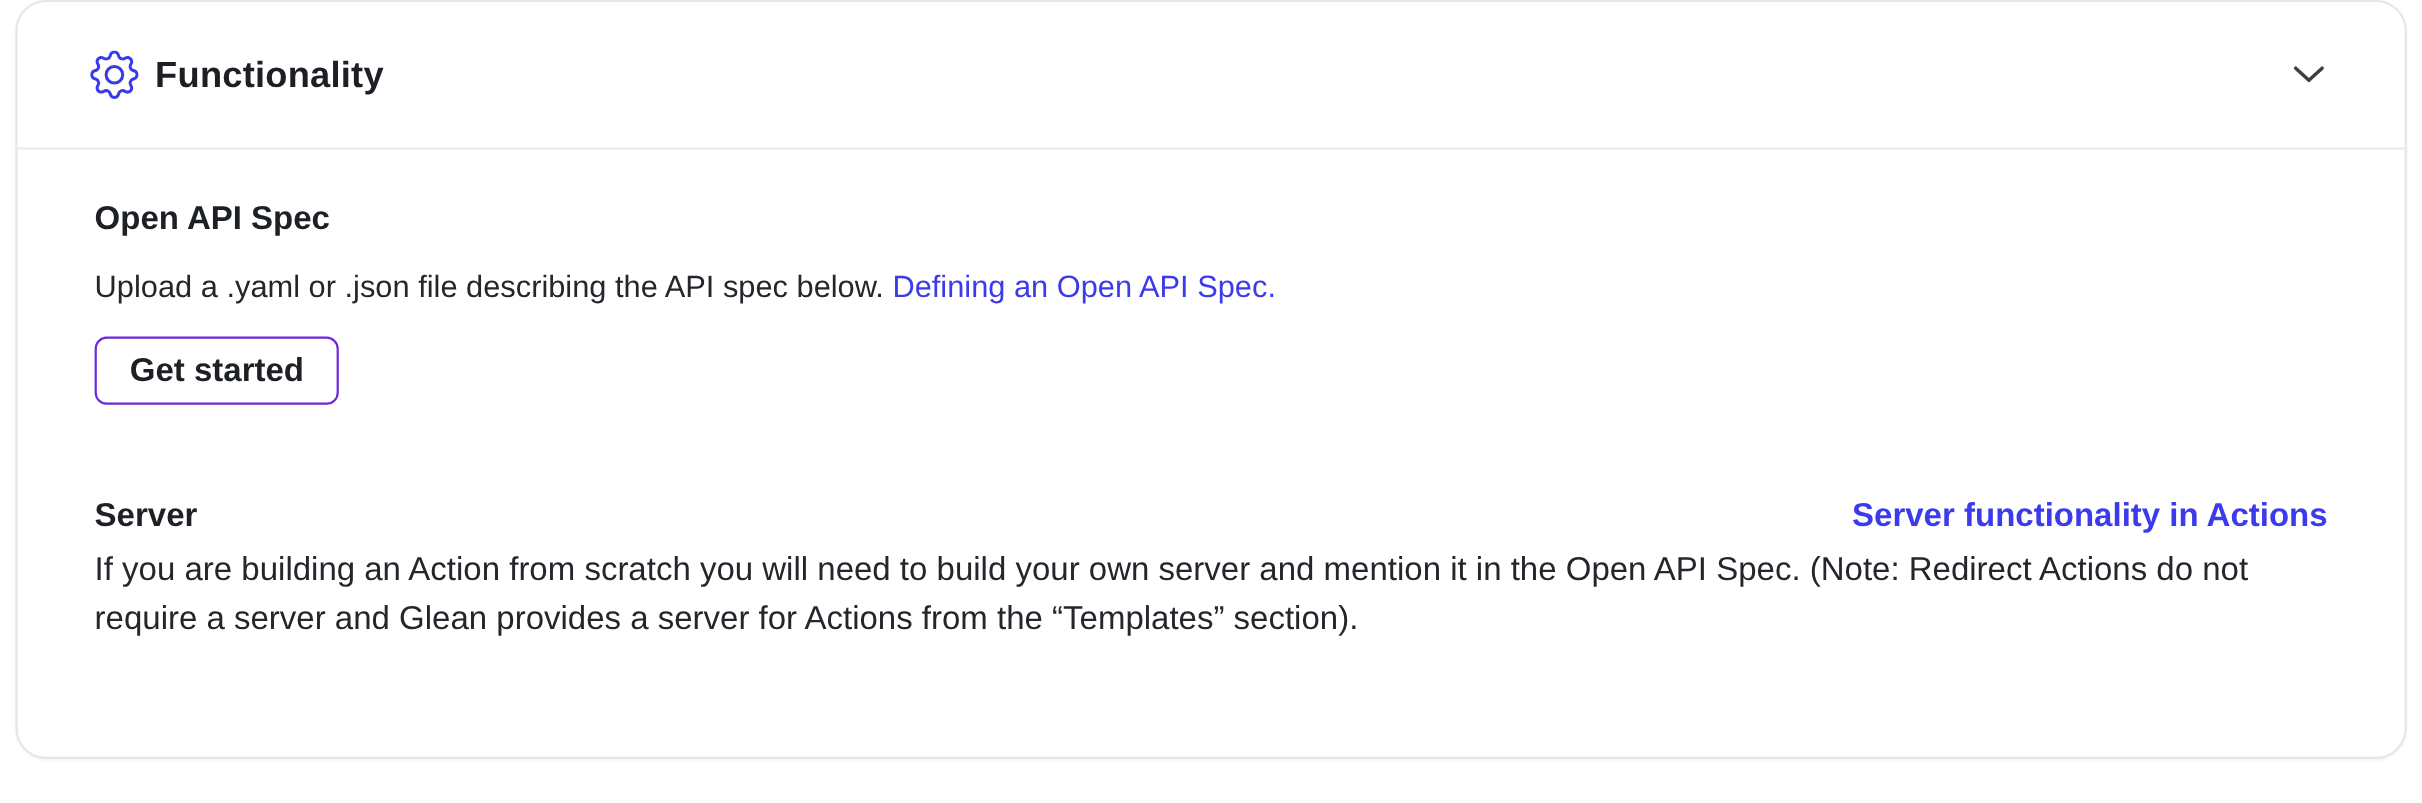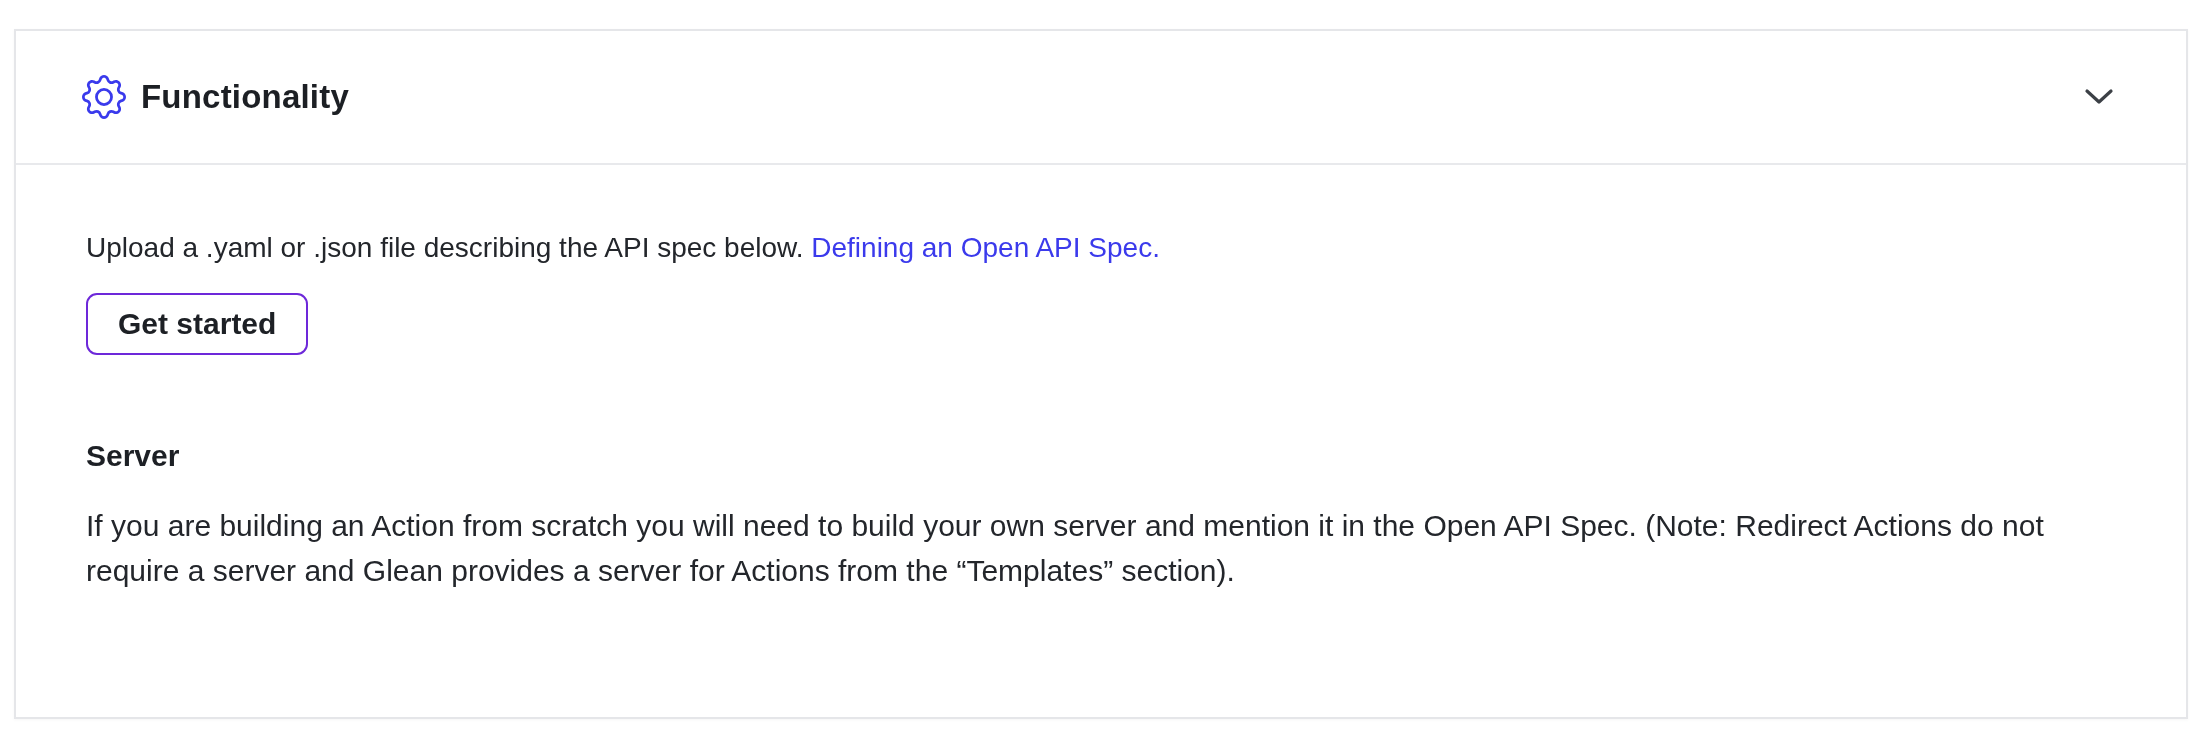--- a/index.html
+++ b/index.html
@@ -7,26 +7,26 @@
     margin: 0;
     padding: 0;
     background: #ffffff;
     font-family: "Liberation Sans", "DejaVu Sans", sans-serif;
     width: 2202px;
     height: 730px;
   }
   .card {
     position: absolute;
     left: 14px;
-    top: 29px;
+    top: 0;
     width: 2174px;
     height: 690px;
     background: #ffffff;
     border: 2px solid #e5e6e9;
-    border-radius: 0;
+    border-radius: 28px;
     box-shadow: 0 1px 3px rgba(20,22,30,0.04);
     overflow: hidden;
   }
   .card-header {
     height: 134px;
     display: flex;
     align-items: center;
     justify-content: space-between;
     padding: 0 72px 0 66px;
     border-bottom: 2px solid #e8e9ec;
@@ -101,21 +101,21 @@
   }
   a.server-link {
     font-size: 30px;
     font-weight: 600;
     color: #3b3aec;
     text-decoration: none;
     line-height: 42px;
     cursor: pointer;
   }
   .server-desc {
-    margin: 26px 0 0 0;
+    margin: 5px 0 0 0;
     font-size: 30px;
     color: #23262b;
     line-height: 45px;
     max-width: 2034px;
   }
 </style>
 </head>
 <body>
 
 <div class="card">
@@ -133,25 +133,27 @@
     <span class="chevron-icon">
       <svg width="30" height="18" viewBox="0 0 30 18" fill="none" aria-hidden="true">
         <polyline points="3,3 15,14 27,3" stroke="currentColor" stroke-width="3.2" stroke-linecap="round" stroke-linejoin="round"></polyline>
       </svg>
     </span>
   </div>
 
   <div class="card-body">
 
     <section>
+      <h3 class="section-label">Open API Spec</h3>
       <p class="upload-line"><span>Upload a .yaml or .json file describing the API spec below. </span><a class="inline-link" href="#">Defining an Open API Spec.</a></p>
       <button class="get-started-btn">Get started</button>
     </section>
 
     <section class="server-section">
       <div class="server-row">
         <h3 class="section-label">Server</h3>
+        <a class="server-link" href="#">Server functionality in Actions</a>
       </div>
       <p class="server-desc">If you are building an Action from scratch you will need to build your own server and mention it in the Open API Spec. (Note: Redirect Actions do not require a server and Glean provides a server for Actions from the “Templates” section).</p>
     </section>
 
   </div>
 </div>
 
 </body></html>

